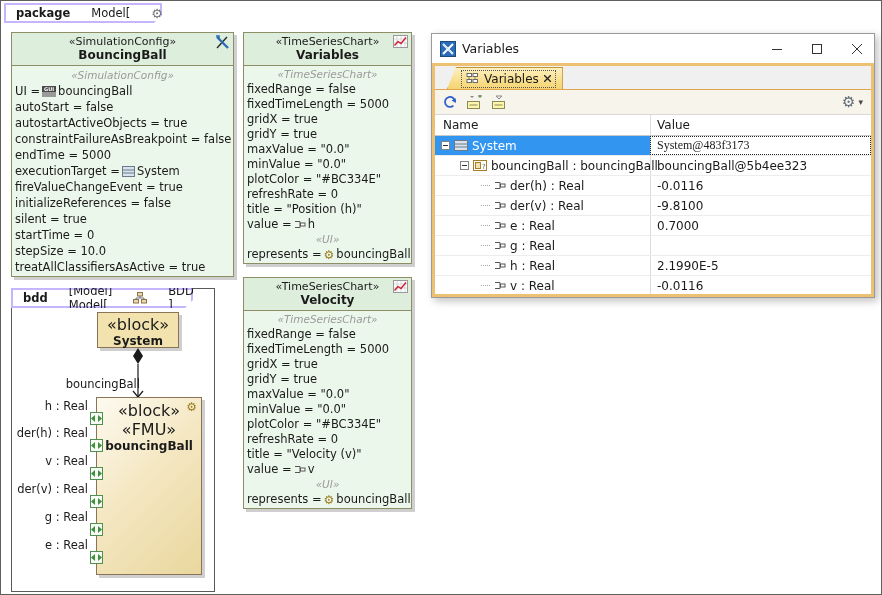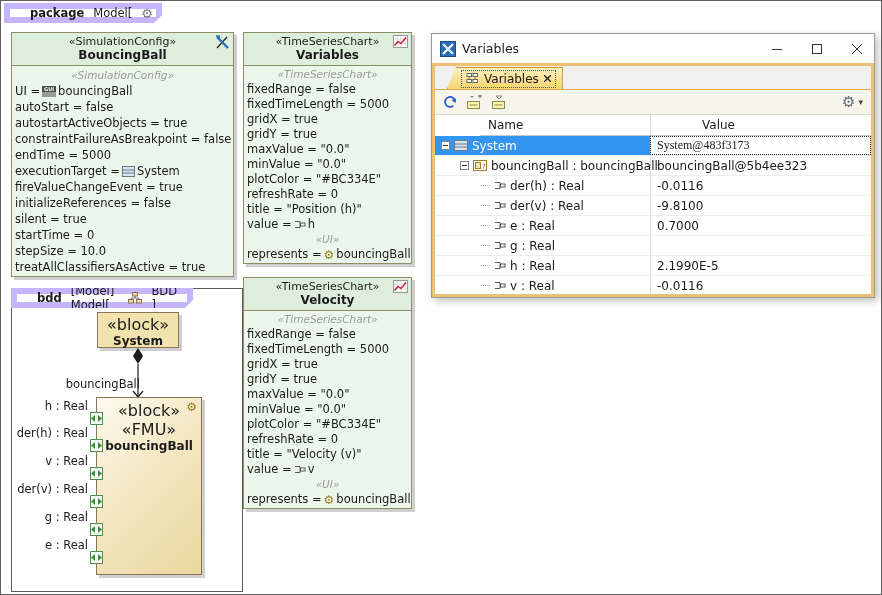--- a/index.html
+++ b/index.html
@@ -1,22 +1,22 @@
 <!DOCTYPE html>
 <html><head>
 <meta charset="utf-8">
 <style>
   * { box-sizing: border-box; margin: 0; padding: 0; }
   body { background:#fff; font-family:"DejaVu Sans", sans-serif; }
   #canvas { position:relative; width:882px; height:595px; background:#fff;
             border:1px solid #5f5f5f; overflow:hidden; color:#1a1a1a; }
 
   
-  .frame-tab { position:absolute; background:#fff; border:6px solid #c4b5fd;
-    font-size:11.5px; display:flex; align-items:center; gap:9px; padding:0 10px 0 20px;
+  .frame-tab { position:absolute; background:#fff; border:2px solid #c4b5fd;
+    font-size:11.5px; display:flex; align-items:center; gap:21px; padding:0 10px 0 10px;
     clip-path: polygon(0 0, 100% 0, 100% calc(100% - 8px), calc(100% - 8px) 100%, 0 100%); }
   .frame-tab b { font-weight:bold; }
 
   
   .md-box { position:absolute; border:1px solid #8d8d66; background:#ebf7ea;
             box-shadow:3px 3px 0 #cfcfcf; font-size:11.5px; }
   .md-box .hdr { background:#ddeedc; border-bottom:1px solid #8d8d66; text-align:center;
                  padding:2px 0 3px 0; position:relative; }
   .md-box .hdr .st { font-size:11px; }
   .md-box .hdr .nm { font-weight:bold; font-size:12px; }
@@ -26,21 +26,21 @@
   .sim .pline, .sim .sec-st { height:16px; line-height:16px; }
   .chart .pline, .chart .sec-st { height:15px; line-height:15px; }
 
   
   .blk { position:absolute; border:1px solid #8b7355; box-shadow:3px 3px 0 #cfcfcf;
          text-align:center; }
   .blk .st { font-size:16px; }
   .blk .nm { font-weight:bold; font-size:12px; }
 
   
-  #bdd-frame { position:absolute; left:10px; top:287px; width:232px; height:304px;
+  #bdd-frame { position:absolute; left:10px; top:287px; width:204px; height:304px;
                border:1px solid #5a5a5a; background:#fff; }
 
   .port-sq { position:absolute; width:13px; height:13px; background:#f6faf2;
              border:1px solid #4f8f4f; display:flex; align-items:center; justify-content:center; }
   .port-lbl { position:absolute; font-size:11.5px; text-align:right; white-space:nowrap; }
 
   
   #vars-win { position:absolute; left:430px; top:32px; width:444px; height:265px;
               background:#fff; border:1px solid #9a9a9a; box-shadow:3px 3px 8px rgba(0,0,0,.25);
               font-size:12px; }
@@ -54,21 +54,21 @@
               background:linear-gradient(#fdf0bd,#f5d470); border:1px solid #c79432; border-bottom:none;
               clip-path:polygon(9px 0, 100% 0, 100% 100%, 0 100%);
               display:flex; align-items:center; padding:0 7px 0 14px; }
   #vars-tab .inner { display:flex; align-items:center; gap:5px; outline:1px dotted #555; padding:1px 4px; }
   #toolbar { height:25px; background:#f7f4ec; border-bottom:1px solid #d8d8d8;
              display:flex; align-items:center; gap:9px; padding:0 8px; }
   #toolbar .right { margin-left:auto; display:flex; align-items:center; gap:3px; }
   #tbl { flex:1; position:relative; background:#fff; overflow:hidden; }
   #tbl .colsep { position:absolute; left:215px; top:0; bottom:0; width:1px; background:#dcdcdc; }
   .trow { position:absolute; left:0; right:0; height:20px; border-bottom:1px solid #ededed; }
-  .thead { height:21px; border-bottom:1px solid #c8c8c8; font-size:12px;margin-left:45px; }
+  .thead { height:21px; border-bottom:1px solid #c8c8c8; font-size:12px; }
   .cell { position:absolute; top:0; height:100%; display:flex; align-items:center; white-space:nowrap; }
   .ncell { left:0; width:215px; }
   .vcell { left:215px; right:0; padding-left:7px; }
   .sel .ncell { background:#3296f0; color:#fff; }
   .sel .vcell { outline:1px dotted #222; outline-offset:-1px;font-family:Liberation Serif, serif; }
   .expander { width:9px; height:9px; border:1px solid #848484; background:#fff; position:relative; flex:none; }
   .expander::after { content:""; position:absolute; left:1px; right:1px; top:3px; height:1px; background:#333; }
   .dots { border-bottom:1px dotted #a8a8a8; width:9px; height:1px; flex:none; }
 
   svg { display:block; }

